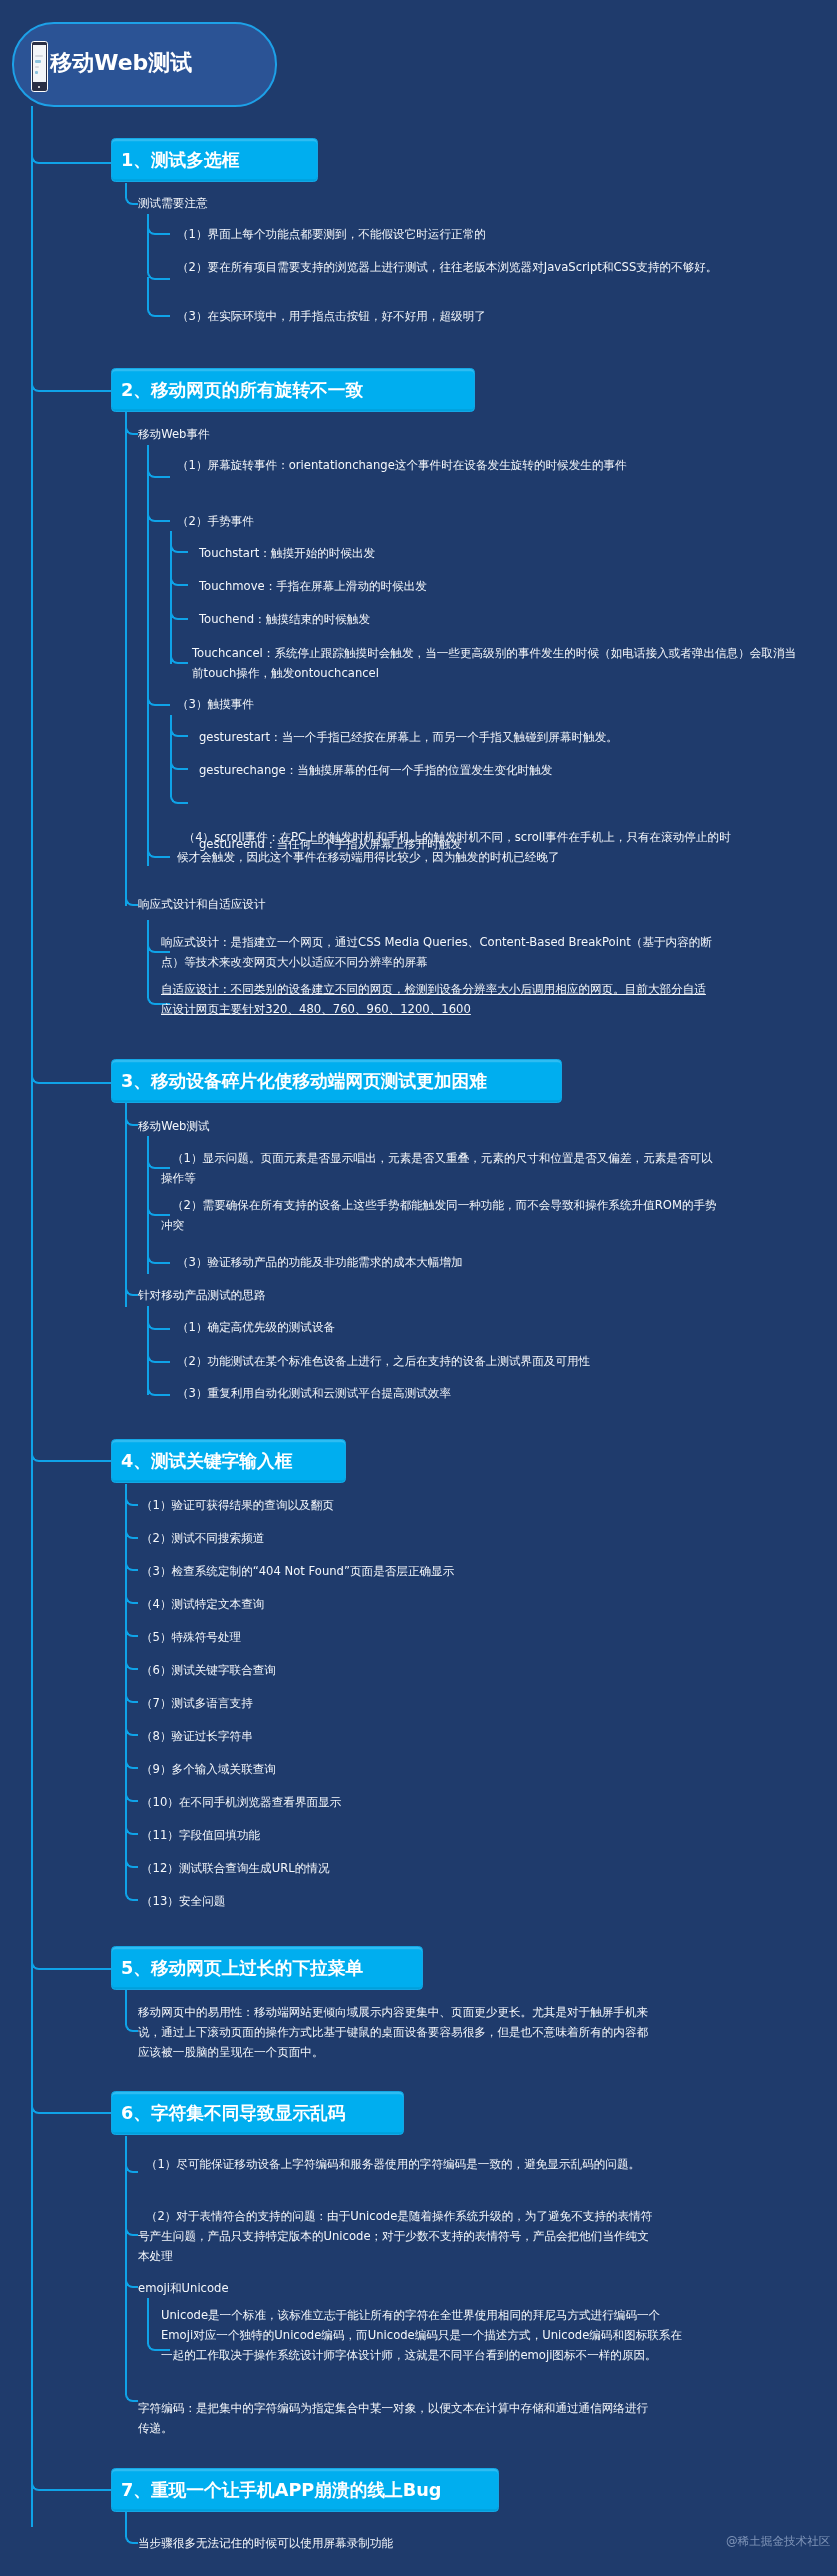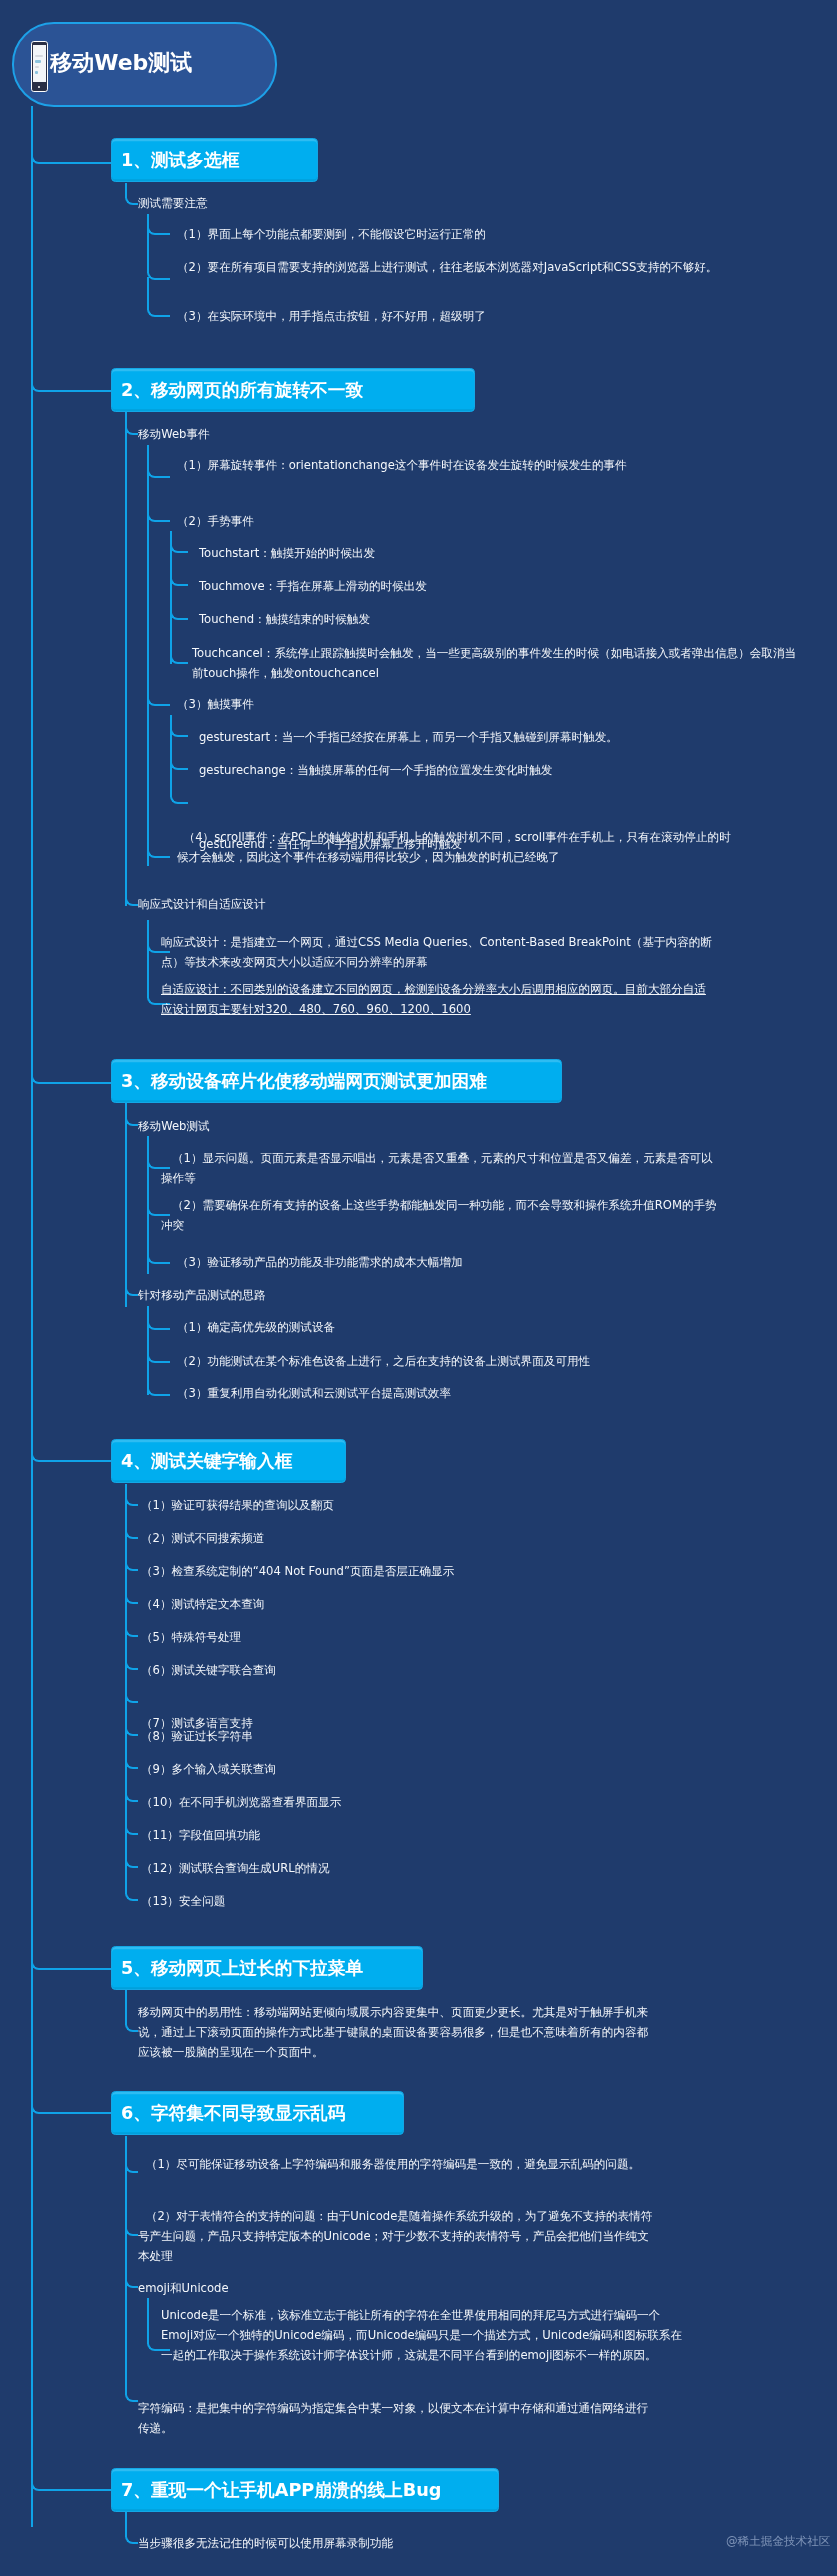--- a/index.html
+++ b/index.html
@@ -157,21 +157,21 @@
 <div class="abs txt" style="left:141px;top:1528px;">（2）测试不同搜索频道</div>
 <div class="hconn" style="left:125px;top:1561px;width:13.3px;height:10px;"></div>
 <div class="abs txt" style="left:141px;top:1561px;">（3）检查系统定制的“404 Not Found”页面是否层正确显示</div>
 <div class="hconn" style="left:125px;top:1594px;width:13.3px;height:10px;"></div>
 <div class="abs txt" style="left:141px;top:1594px;">（4）测试特定文本查询</div>
 <div class="hconn" style="left:125px;top:1627px;width:13.3px;height:10px;"></div>
 <div class="abs txt" style="left:141px;top:1627px;">（5）特殊符号处理</div>
 <div class="hconn" style="left:125px;top:1660px;width:13.3px;height:10px;"></div>
 <div class="abs txt" style="left:141px;top:1660px;">（6）测试关键字联合查询</div>
 <div class="hconn" style="left:125px;top:1693px;width:13.3px;height:10px;"></div>
-<div class="abs txt" style="left:141px;top:1693px;margin-top:20px;">（7）测试多语言支持</div>
+<div class="abs txt" style="left:141px;top:1693px;">（7）测试多语言支持</div>
 <div class="hconn" style="left:125px;top:1726px;width:13.3px;height:10px;"></div>
 <div class="abs txt" style="left:141px;top:1726px;">（8）验证过长字符串</div>
 <div class="hconn" style="left:125px;top:1759px;width:13.3px;height:10px;"></div>
 <div class="abs txt" style="left:141px;top:1759px;">（9）多个输入域关联查询</div>
 <div class="hconn" style="left:125px;top:1792px;width:13.3px;height:10px;"></div>
 <div class="abs txt" style="left:141px;top:1792px;">（10）在不同手机浏览器查看界面显示</div>
 <div class="hconn" style="left:125px;top:1825px;width:13.3px;height:10px;"></div>
 <div class="abs txt" style="left:141px;top:1825px;">（11）字段值回填功能</div>
 <div class="hconn" style="left:125px;top:1858px;width:13.3px;height:10px;"></div>
 <div class="abs txt" style="left:141px;top:1858px;">（12）测试联合查询生成URL的情况</div>

